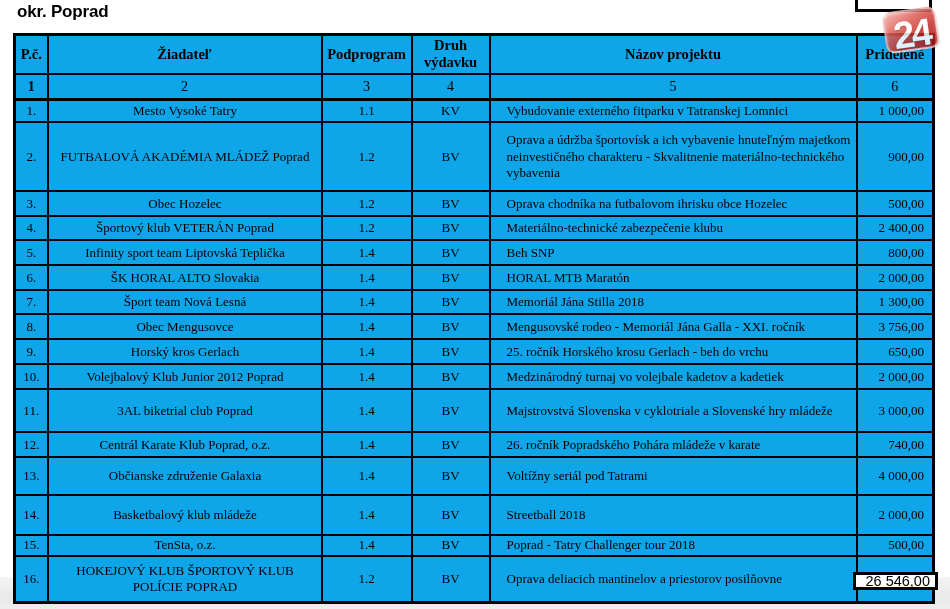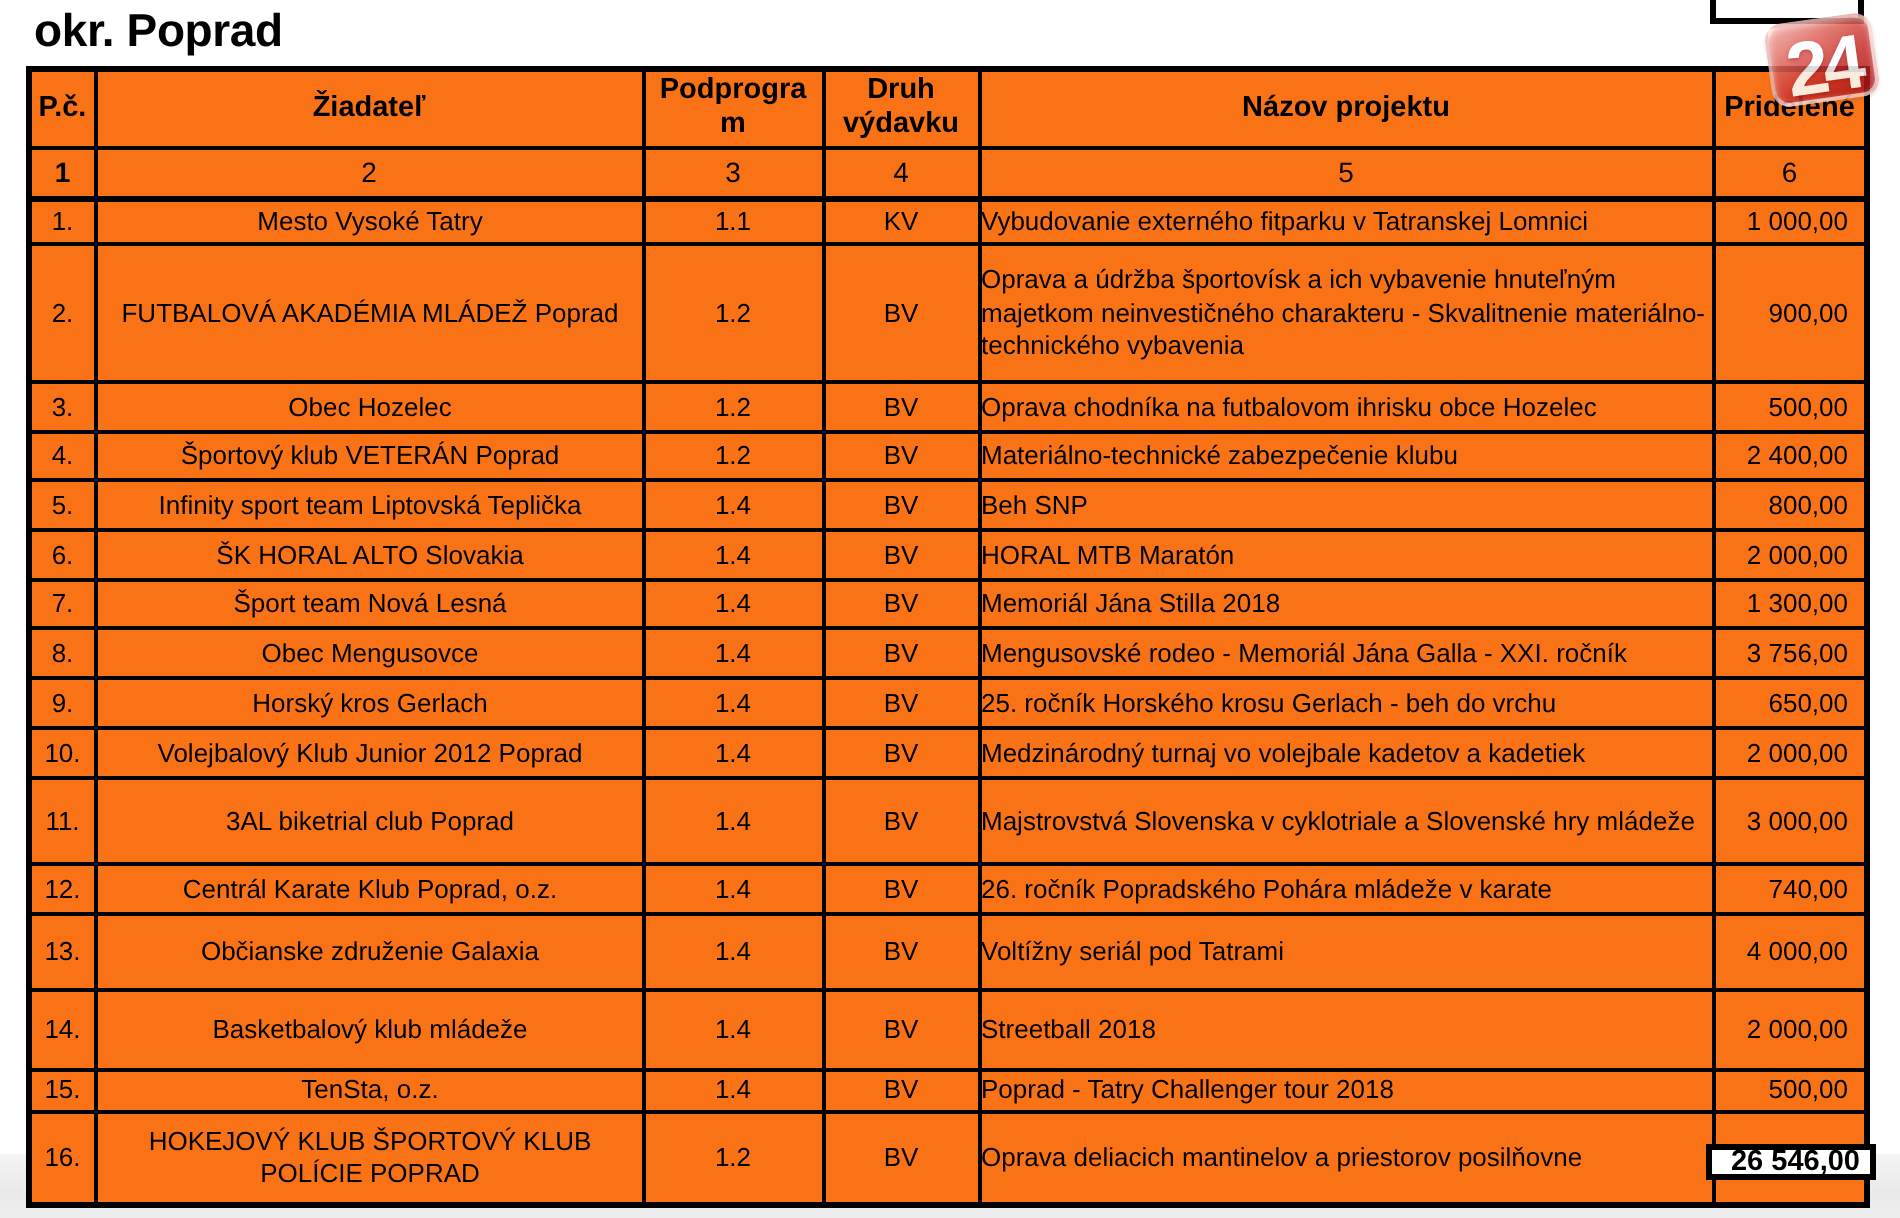--- a/index.html
+++ b/index.html
@@ -7,54 +7,54 @@
     width:950px;height:609px;position:relative;overflow:hidden;
     background:#ffffff;color:#000;
     font-family:"Liberation Sans", sans-serif;
   }
   .bottom-strip{
     position:absolute;left:0;top:577px;width:950px;height:32px;
     background:linear-gradient(180deg,#f4f4f4 0%,#e9e9e9 60%,#ededed 100%);
   }
   .page-title{
     position:absolute;left:17px;top:2px;
-    font-size:23px;font-weight:bold;letter-spacing:-0.2px;
+    font-size:17px;font-weight:bold;letter-spacing:-0.2px;
   }
   .cutoff-box{
     position:absolute;left:855px;top:-17px;width:77px;height:29px;
     border:3px solid #000;background:#fff;box-sizing:border-box;
   }
   table.grants{
     position:absolute;left:13px;top:33px;width:919px;
     border-collapse:collapse;table-layout:fixed;
-    border:3px solid #000;background:#f97316;
+    border:3px solid #000;background:#0ea5e9;font-family:Liberation Serif, serif;
   }
   th,td{
     border:2px solid #000;vertical-align:middle;overflow:hidden;
     word-wrap:break-word;
   }
   th{font-size:14.5px;font-weight:bold;text-align:center;padding:1px 2px;line-height:1.2;}
   td{font-size:13px;padding:1px 3px;line-height:1.25;}
   tr.header-row{height:35px;}
   tr.num-row td{
     border-bottom:3px solid #000;text-align:center;
     font-size:14px;height:21px;
   }
   tr.num-row td:first-child{font-weight:bold;}
   .c-pc{text-align:center;}
   .c-zi{text-align:center;padding-left:4px;}
   .c-pp{text-align:center;}
   .c-dr{text-align:center;}
-  .c-na{text-align:left;padding-left:0;padding-right:2px;}
+  .c-na{text-align:left;padding-left:16px;padding-right:2px;}
   .c-pr{text-align:right;padding-right:8px;}
   .total-box{
     position:absolute;left:853px;top:572px;width:85px;height:18px;
     border:3px solid #000;background:#fff;box-sizing:border-box;
     display:flex;align-items:center;justify-content:flex-end;
-    padding-right:5px;font-size:14.5px;font-weight:bold;z-index:3;
+    padding-right:5px;font-size:14.5px;font-weight:normal;z-index:3;
   }
   .watermark-logo{
     position:absolute;left:884px;top:9px;width:54px;height:42px;
     border-radius:9px;transform:rotate(-8deg);
     background:linear-gradient(150deg,#f0aba3 0%,#dd5e55 35%,#c62f2b 62%,#a60f10 100%);
     border:2px solid rgba(255,255,255,0.65);
     box-shadow:inset 0 1px 3px rgba(255,255,255,0.5), 0 1px 2px rgba(0,0,0,0.15);
     opacity:0.85;display:flex;align-items:center;justify-content:center;
     box-sizing:border-box;z-index:5;
   }

